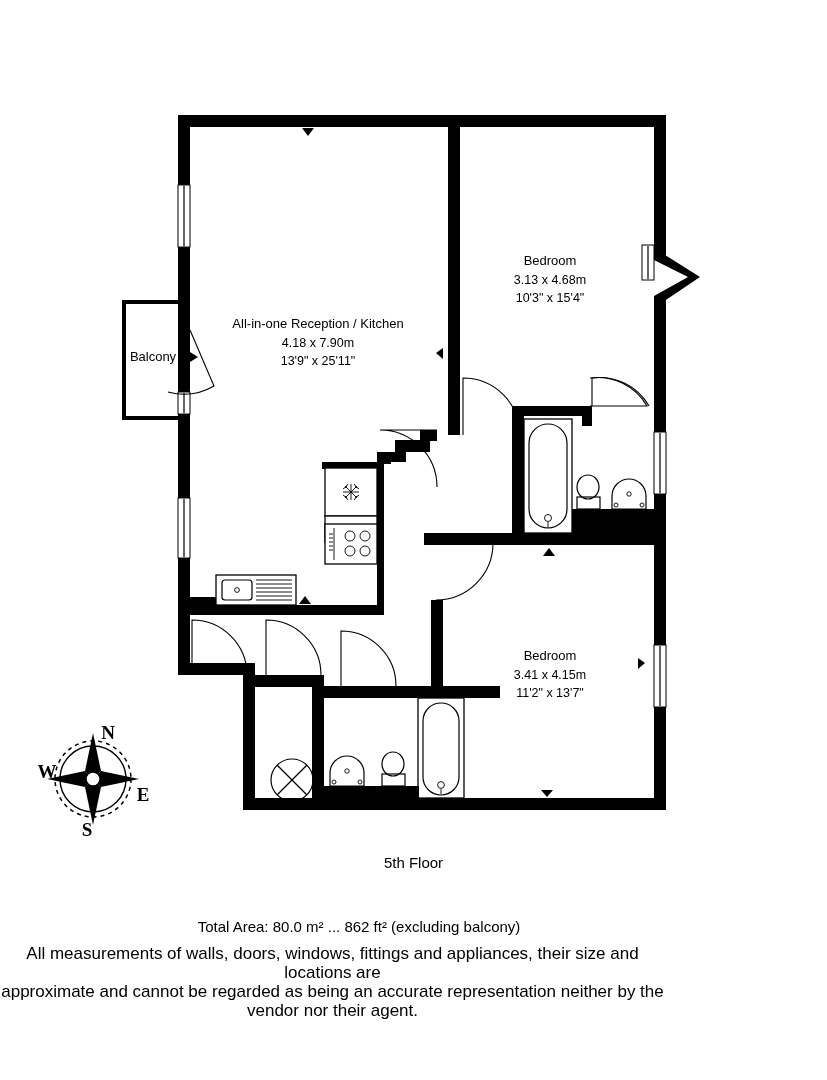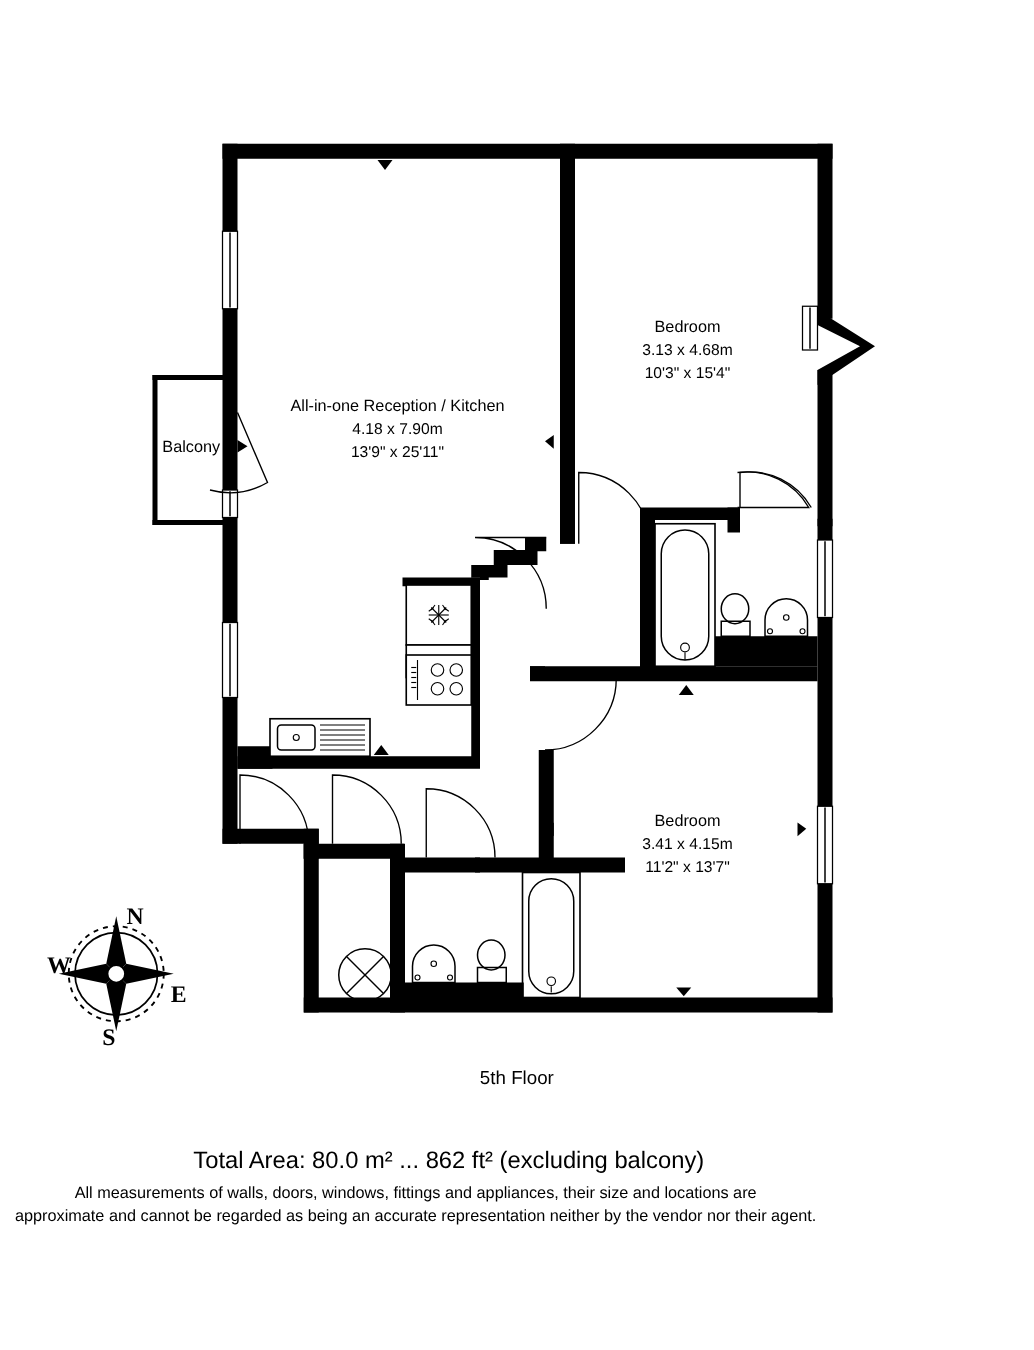--- a/index.html
+++ b/index.html
@@ -66,31 +66,31 @@
     font-size: 15px;
     font-family: "Liberation Sans", sans-serif;
     color: #000000;
   }
   .total-area {
     position: absolute;
     left: 0;
     top: 918px;
     width: 718px;
     text-align: center;
-    font-size: 19px;
+    font-size: 15px;
     font-family: "Liberation Sans", sans-serif;
     color: #000000;
   }
   .disclaimer {
     position: absolute;
     left: 0;
     top: 944px;
     width: 665px;
     text-align: center;
-    font-size: 13px;
+    font-size: 17px;
     line-height: 19px;
     font-family: "Liberation Sans", sans-serif;
     color: #000000;
   }
   .disclaimer div { display: block; }
 </style>
 </head>
 <body>
 
 <div id="plan-root">

